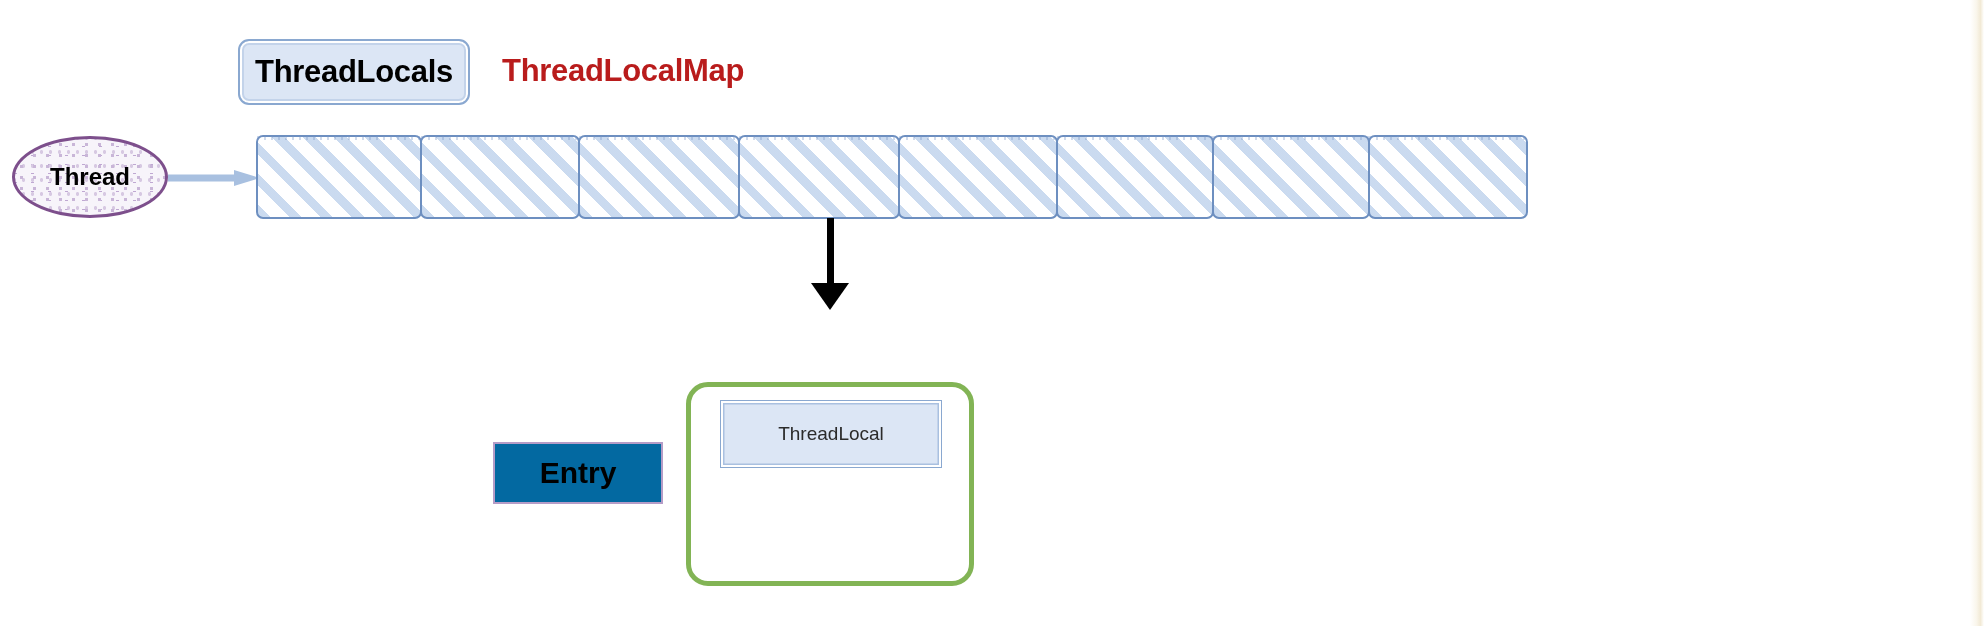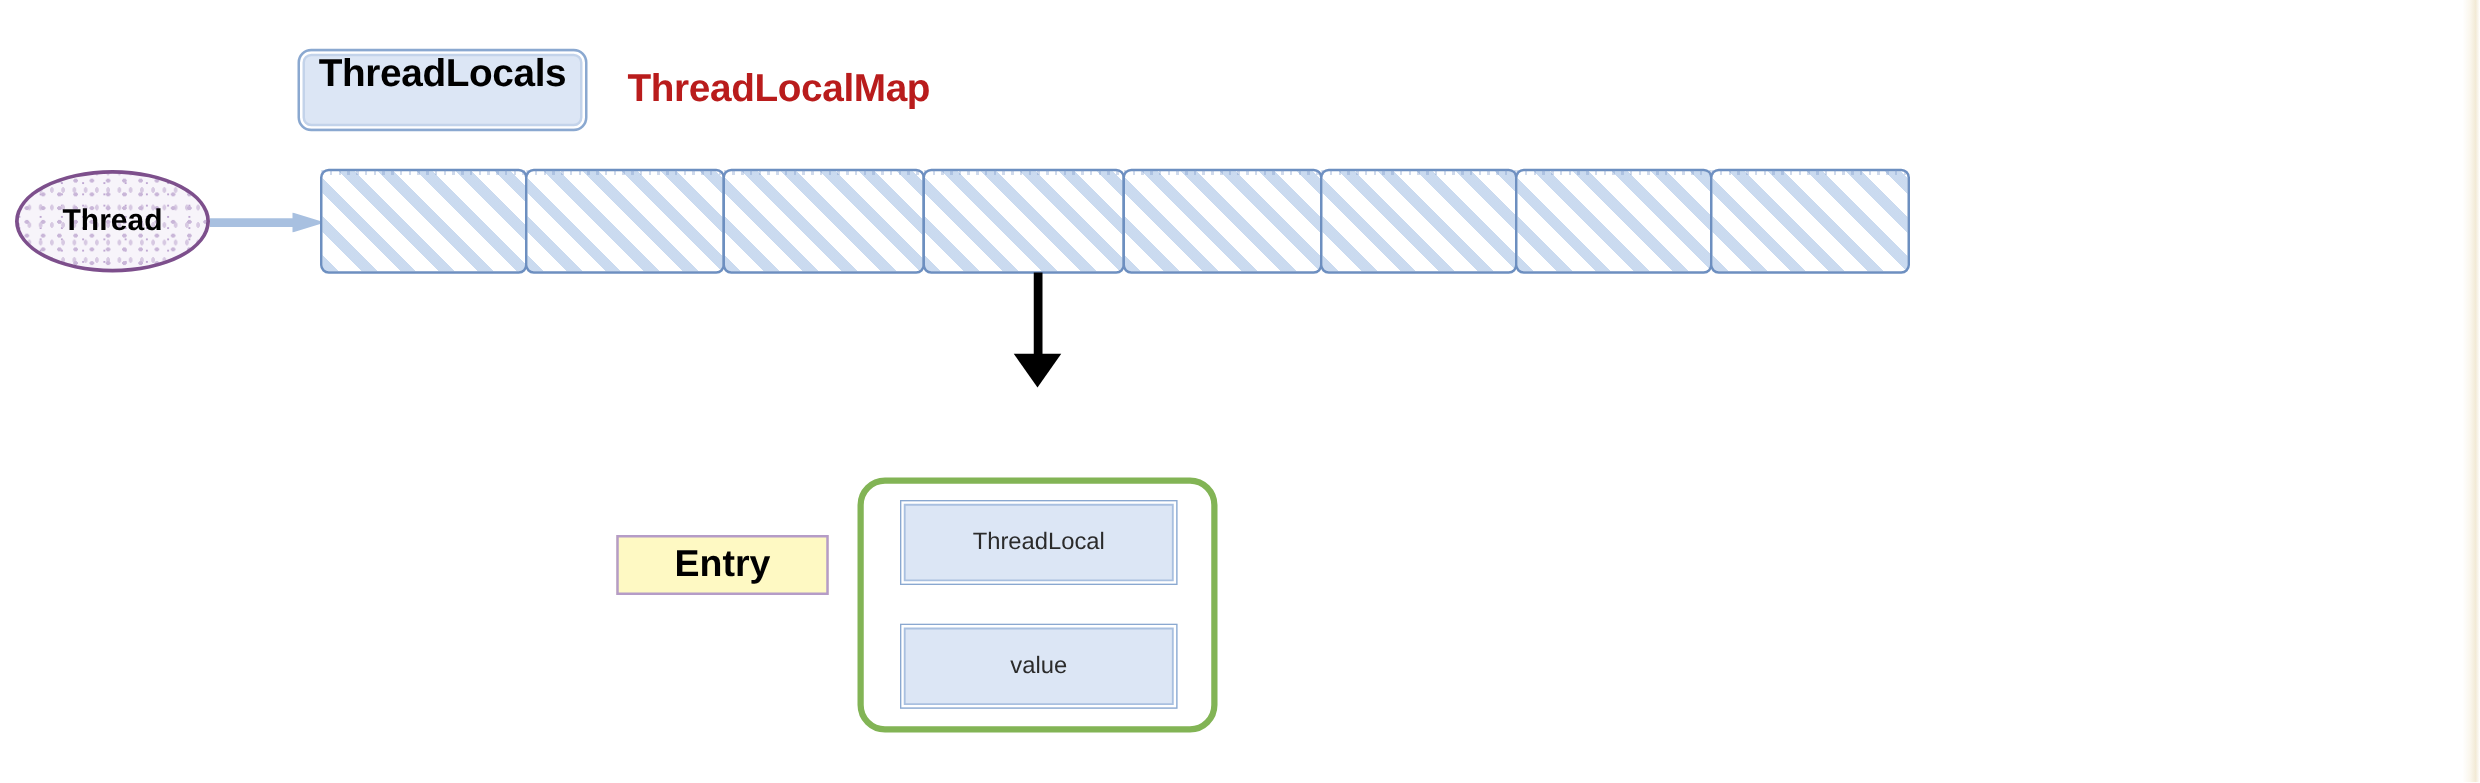--- a/index.html
+++ b/index.html
@@ -34,20 +34,21 @@
     position: absolute;
     left: 238px;
     top: 39px;
     width: 228px;
     height: 62px;
     background: #dce6f5;
     border: 2px solid #8aa8d0;
     border-radius: 11px;
     box-shadow: inset 0 0 0 2px #ffffff, inset 0 0 0 4px #c3d3ea;
     display: flex;
+    align-items: center;
     justify-content: center;
   }
   .tl-label-box .txt {
     font-size: 31px;
     font-weight: bold;
     color: #000000;
     letter-spacing: -0.3px;
   }
 
   
@@ -152,24 +153,24 @@
     height: 0;
     border-left: 19px solid transparent;
     border-right: 19px solid transparent;
     border-top: 27px solid #000000;
   }
 
   
   .entry-label-box {
     position: absolute;
     left: 493px;
-    top: 428px;
+    top: 442px;
     width: 170px;
-    height: 48px;
-    background: #fef9c3;
+    height: 62px;
+    background: #0369a1;
     border: 2px solid #b59cc7;
     display: flex;
     align-items: center;
     justify-content: center;
     box-sizing: border-box;
   }
   .entry-label-box .txt {
     font-size: 30px;
     font-weight: bold;
     color: #000000;
@@ -244,18 +245,15 @@
 
   <div class="entry-label-box">
     <span class="txt">Entry</span>
   </div>
 
   <div class="entry-container"></div>
 
   <div class="entry-field f1">
     <span class="txt">ThreadLocal</span>
   </div>
-  <div class="entry-field f2">
-    <span class="txt">value</span>
-  </div>
 
   <div class="edge-strip"></div>
 </div>
 
 </body></html>

